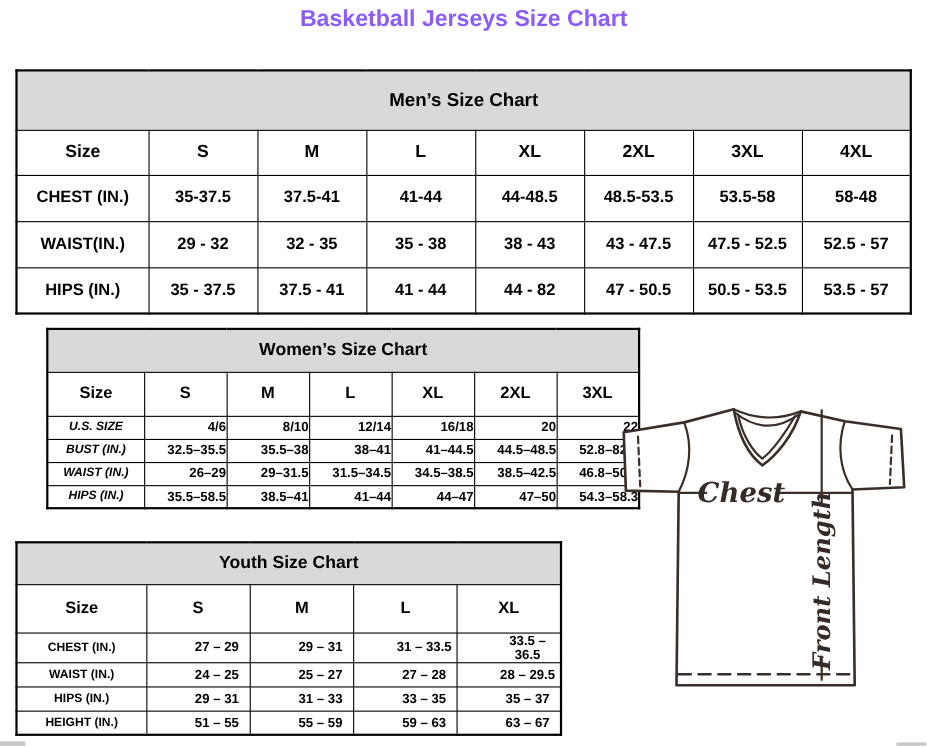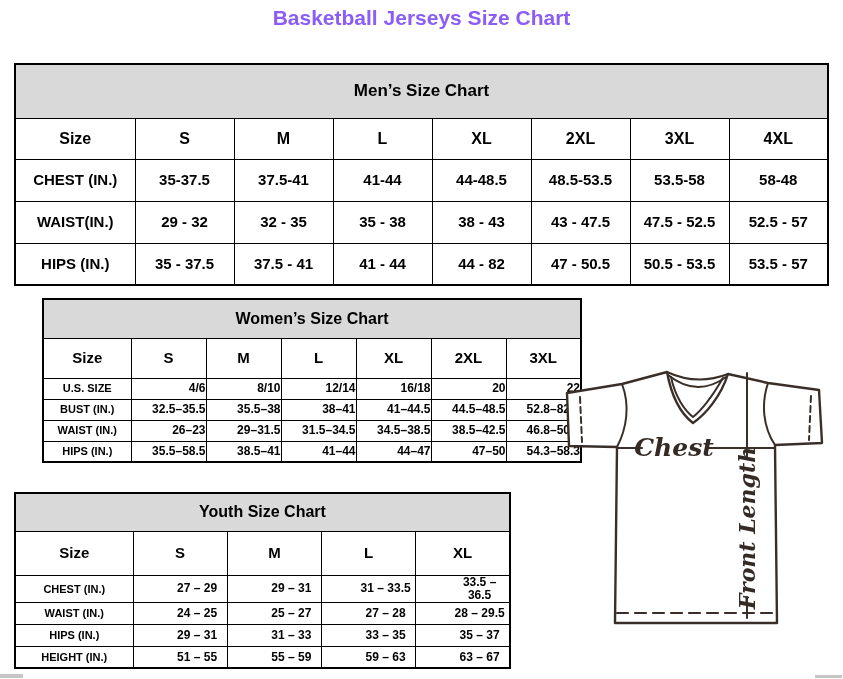--- a/index.html
+++ b/index.html
@@ -16,21 +16,21 @@
   
   #men { left:14px; top:63px; width:815px; }
   #men .band th { height:54px; }
   #men .szrow th { height:41px; font-size:16px; }
   #men .drow th, #men .drow td { height:42px; font-size:15px; }
   
   #women { left:14px; top:298px; width:540px;margin-left:28px; }
   #women .band th { height:39px; font-size:16px; }
   #women .szrow th { height:40px; font-size:15px; }
   #women .drow td { height:21px; font-size:12px;text-align:right; }
-  #women .drow th { height:21px; font-size:11px; }
+  #women .drow th { height:21px; font-size:11px;font-style:italic; }
   
   #youth { left:14px; top:492px; width:497px; }
   #youth .band th { height:38px; font-size:16px; }
   #youth .szrow th { height:44px; font-size:15px; }
   #youth .drow td { height:22px; font-size:12px;padding-left:34px; }
   #youth .drow th { height:22px; font-size:11px; }
   
   #jersey { position:absolute; left:558px; top:360px; }
   #jersey text { font-family:"DejaVu Serif","Liberation Serif",serif; font-weight:bold;
                  font-style:italic; fill:#342a26; }
@@ -129,21 +129,21 @@
       <th>BUST (IN.)</th>
       <td>32.5–35.5</td>
       <td>35.5–38</td>
       <td>38–41</td>
       <td>41–44.5</td>
       <td>44.5–48.5</td>
       <td>52.8–82.9</td>
     </tr>
     <tr class="drow">
       <th>WAIST (IN.)</th>
-      <td>26–23</td>
+      <td>26–29</td>
       <td>29–31.5</td>
       <td>31.5–34.5</td>
       <td>34.5–38.5</td>
       <td>38.5–42.5</td>
       <td>46.8–50.3</td>
     </tr>
     <tr class="drow">
       <th>HIPS (IN.)</th>
       <td>35.5–58.5</td>
       <td>38.5–41</td>

